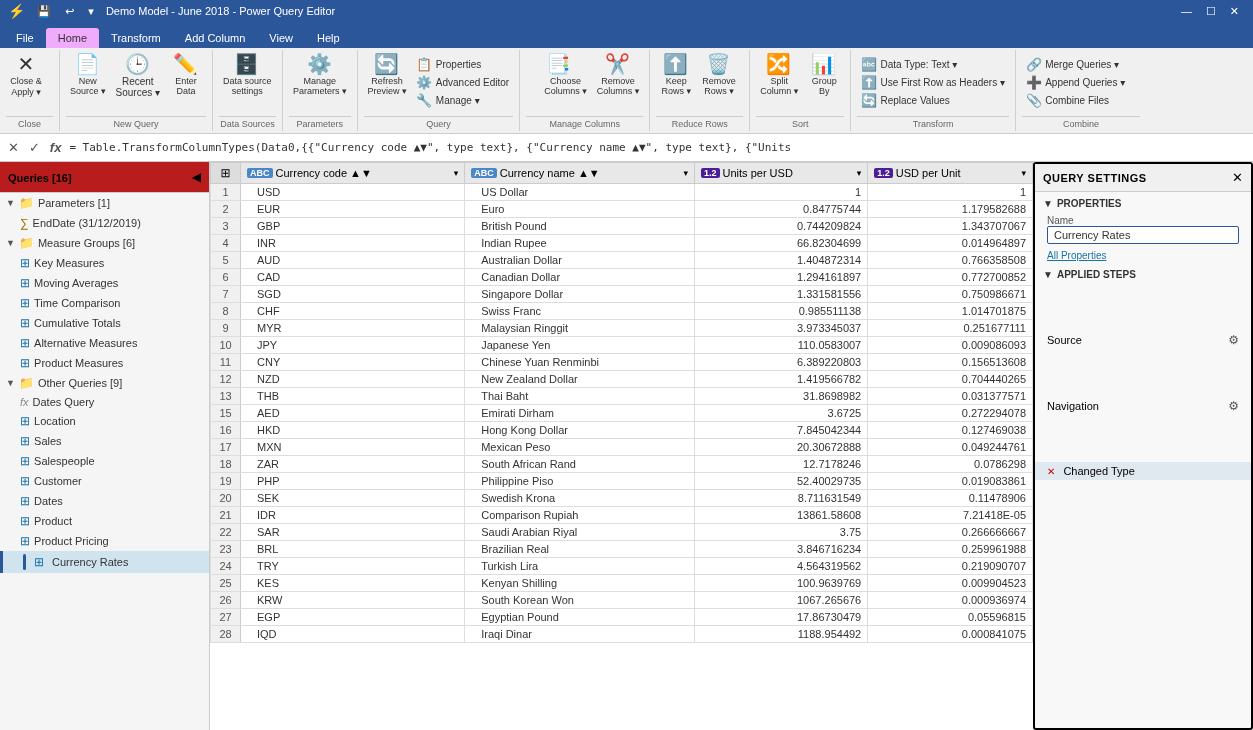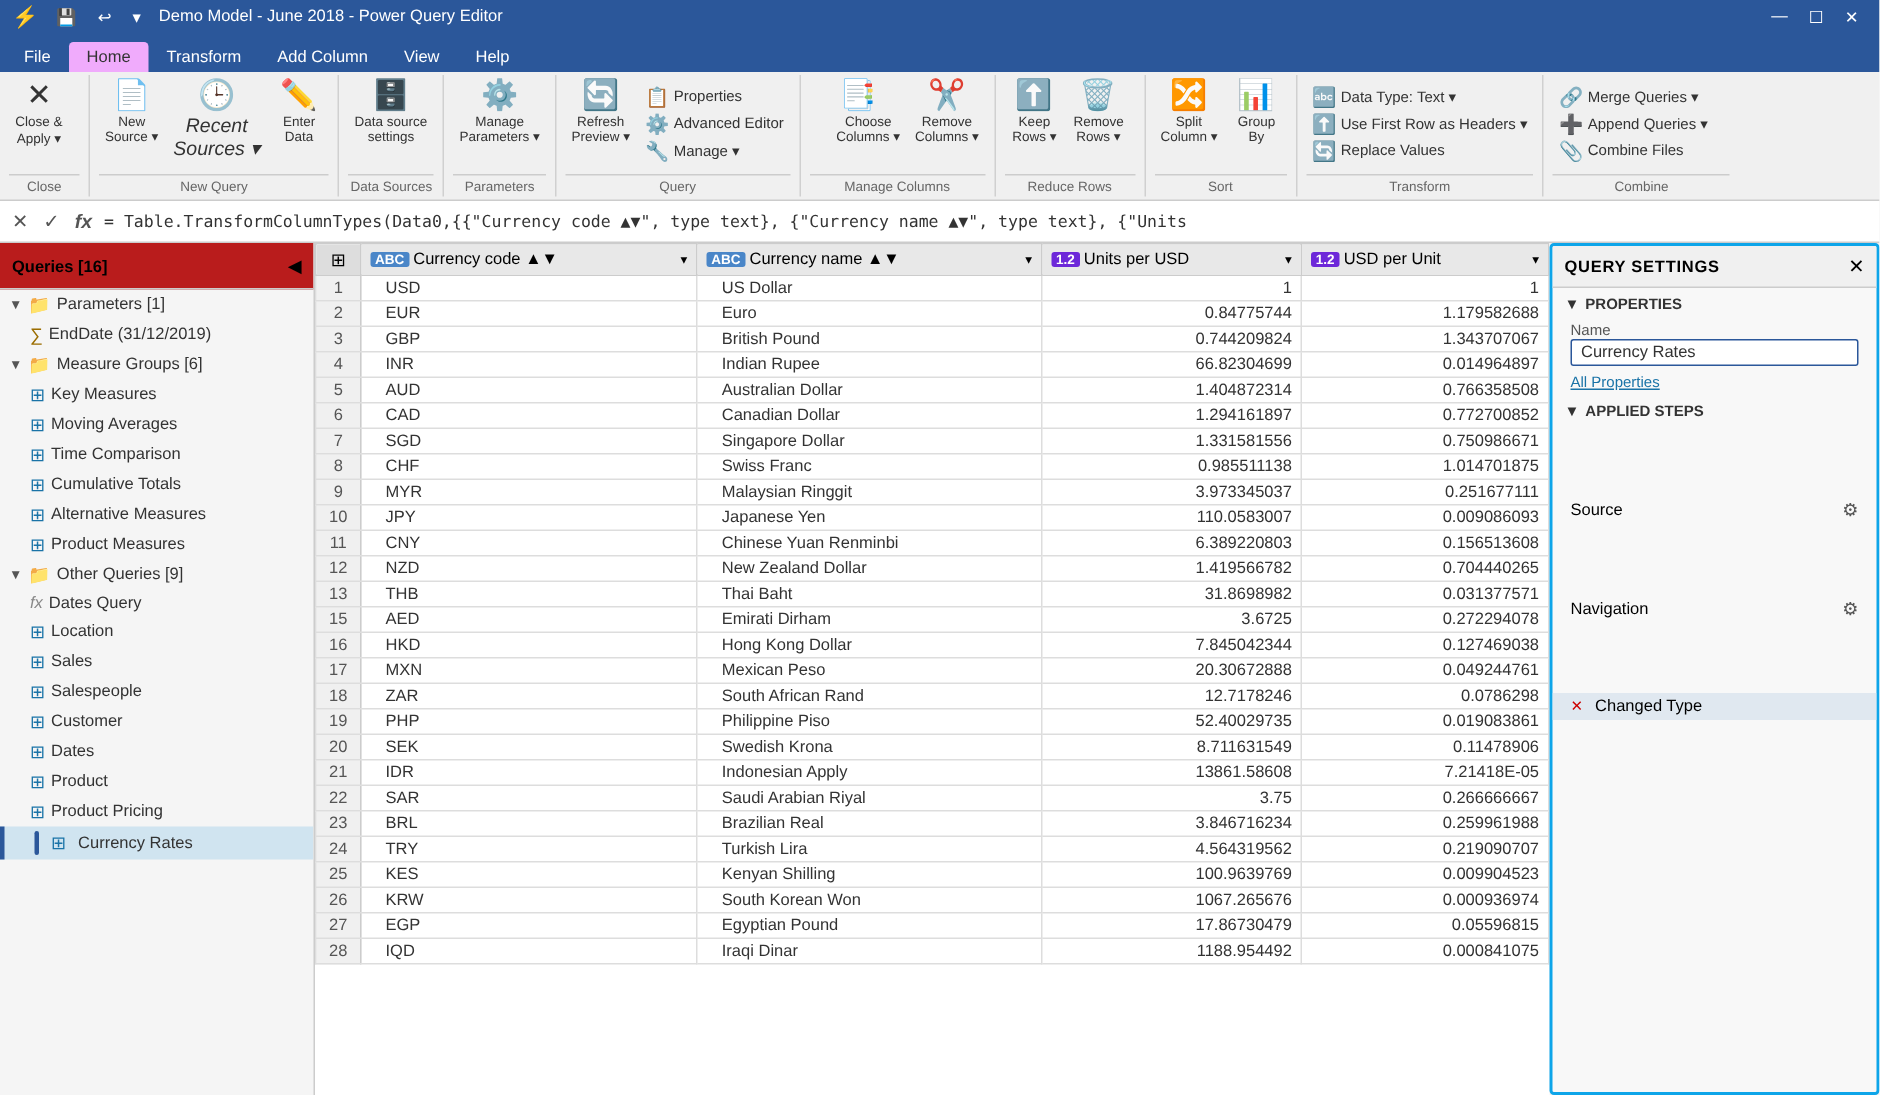--- a/index.html
+++ b/index.html
@@ -231,21 +231,21 @@
     }
     .col-type-badge {
       background: #555;
       color: white;
       border-radius: 2px;
       padding: 0 3px;
       font-size: 9px;
       font-weight: bold;
     }
     .col-type-abc { background: #4a86c8; }
-    .col-type-12 { background: #6d28d9; }
+    .col-type-12 { background: #4c1d95; }
     .col-filter-btn { font-size: 9px; cursor: pointer; margin-left: auto; }
     .col-header-row th { vertical-align: middle; }
 
     
     .query-settings {
       width: 220px;
       background: #f8f8f8;
       border-left: 1px solid #ccc;
       display: flex;
       flex-direction: column;
@@ -300,21 +300,21 @@
       padding: 3px 12px;
       font-size: 11px;
       cursor: pointer;
       margin-top: 46px;
     }
     .qs-step-left { display: flex; align-items: center; gap: 4px; }
     .qs-step-gear { font-size: 12px; color: #555; cursor: pointer; }
     .qs-step-del { font-size: 10px; color: #c00; cursor: pointer; margin-right: 4px; }
 
     .blue-outline {
-      border: 2px solid #0ea5e9;
+      border: 2px solid #000000;
       border-radius: 3px;
     }
   </style>
 </head>
 <body>
 
 <div class="title-bar">
   <div class="title-bar-left">
     <span style="font-size:14px;">⚡</span>
     <span style="display:flex;gap:2px;">
@@ -353,21 +353,21 @@
   </div>
 
   <div class="ribbon-group" style="min-width:120px;">
     <div class="ribbon-group-content">
       <button class="ribbon-btn">
         <span class="icon">📄</span>
         <span style="font-size:9px;">New<br>Source ▾</span>
       </button>
       <button class="ribbon-btn">
         <span class="icon">🕒</span>
-        <span style="font-size:13px;font-style:italic;">Recent<br>Sources ▾</span>
+        <span style="font-size:10px;">Recent<br>Sources ▾</span>
       </button>
       <button class="ribbon-btn">
         <span class="icon">✏️</span>
         <span style="font-size:9px;">Enter<br>Data</span>
       </button>
     </div>
     <div class="ribbon-group-label">New Query</div>
   </div>
 
   <div class="ribbon-group" style="min-width:70px;">
@@ -775,21 +775,21 @@
             <tr>
       <td class="row-num">20</td>
       <td class="text-val">SEK</td>
       <td class="text-val">Swedish Krona</td>
       <td class="num-val">8.711631549</td>
       <td class="num-val">0.11478906</td>
     </tr>
             <tr>
       <td class="row-num">21</td>
       <td class="text-val">IDR</td>
-      <td class="text-val">Indonesian Apply</td>
+      <td class="text-val">Comparison Rupiah</td>
       <td class="num-val">13861.58608</td>
       <td class="num-val">7.21418E-05</td>
     </tr>
             <tr>
       <td class="row-num">22</td>
       <td class="text-val">SAR</td>
       <td class="text-val">Saudi Arabian Riyal</td>
       <td class="num-val">3.75</td>
       <td class="num-val">0.266666667</td>
     </tr>

